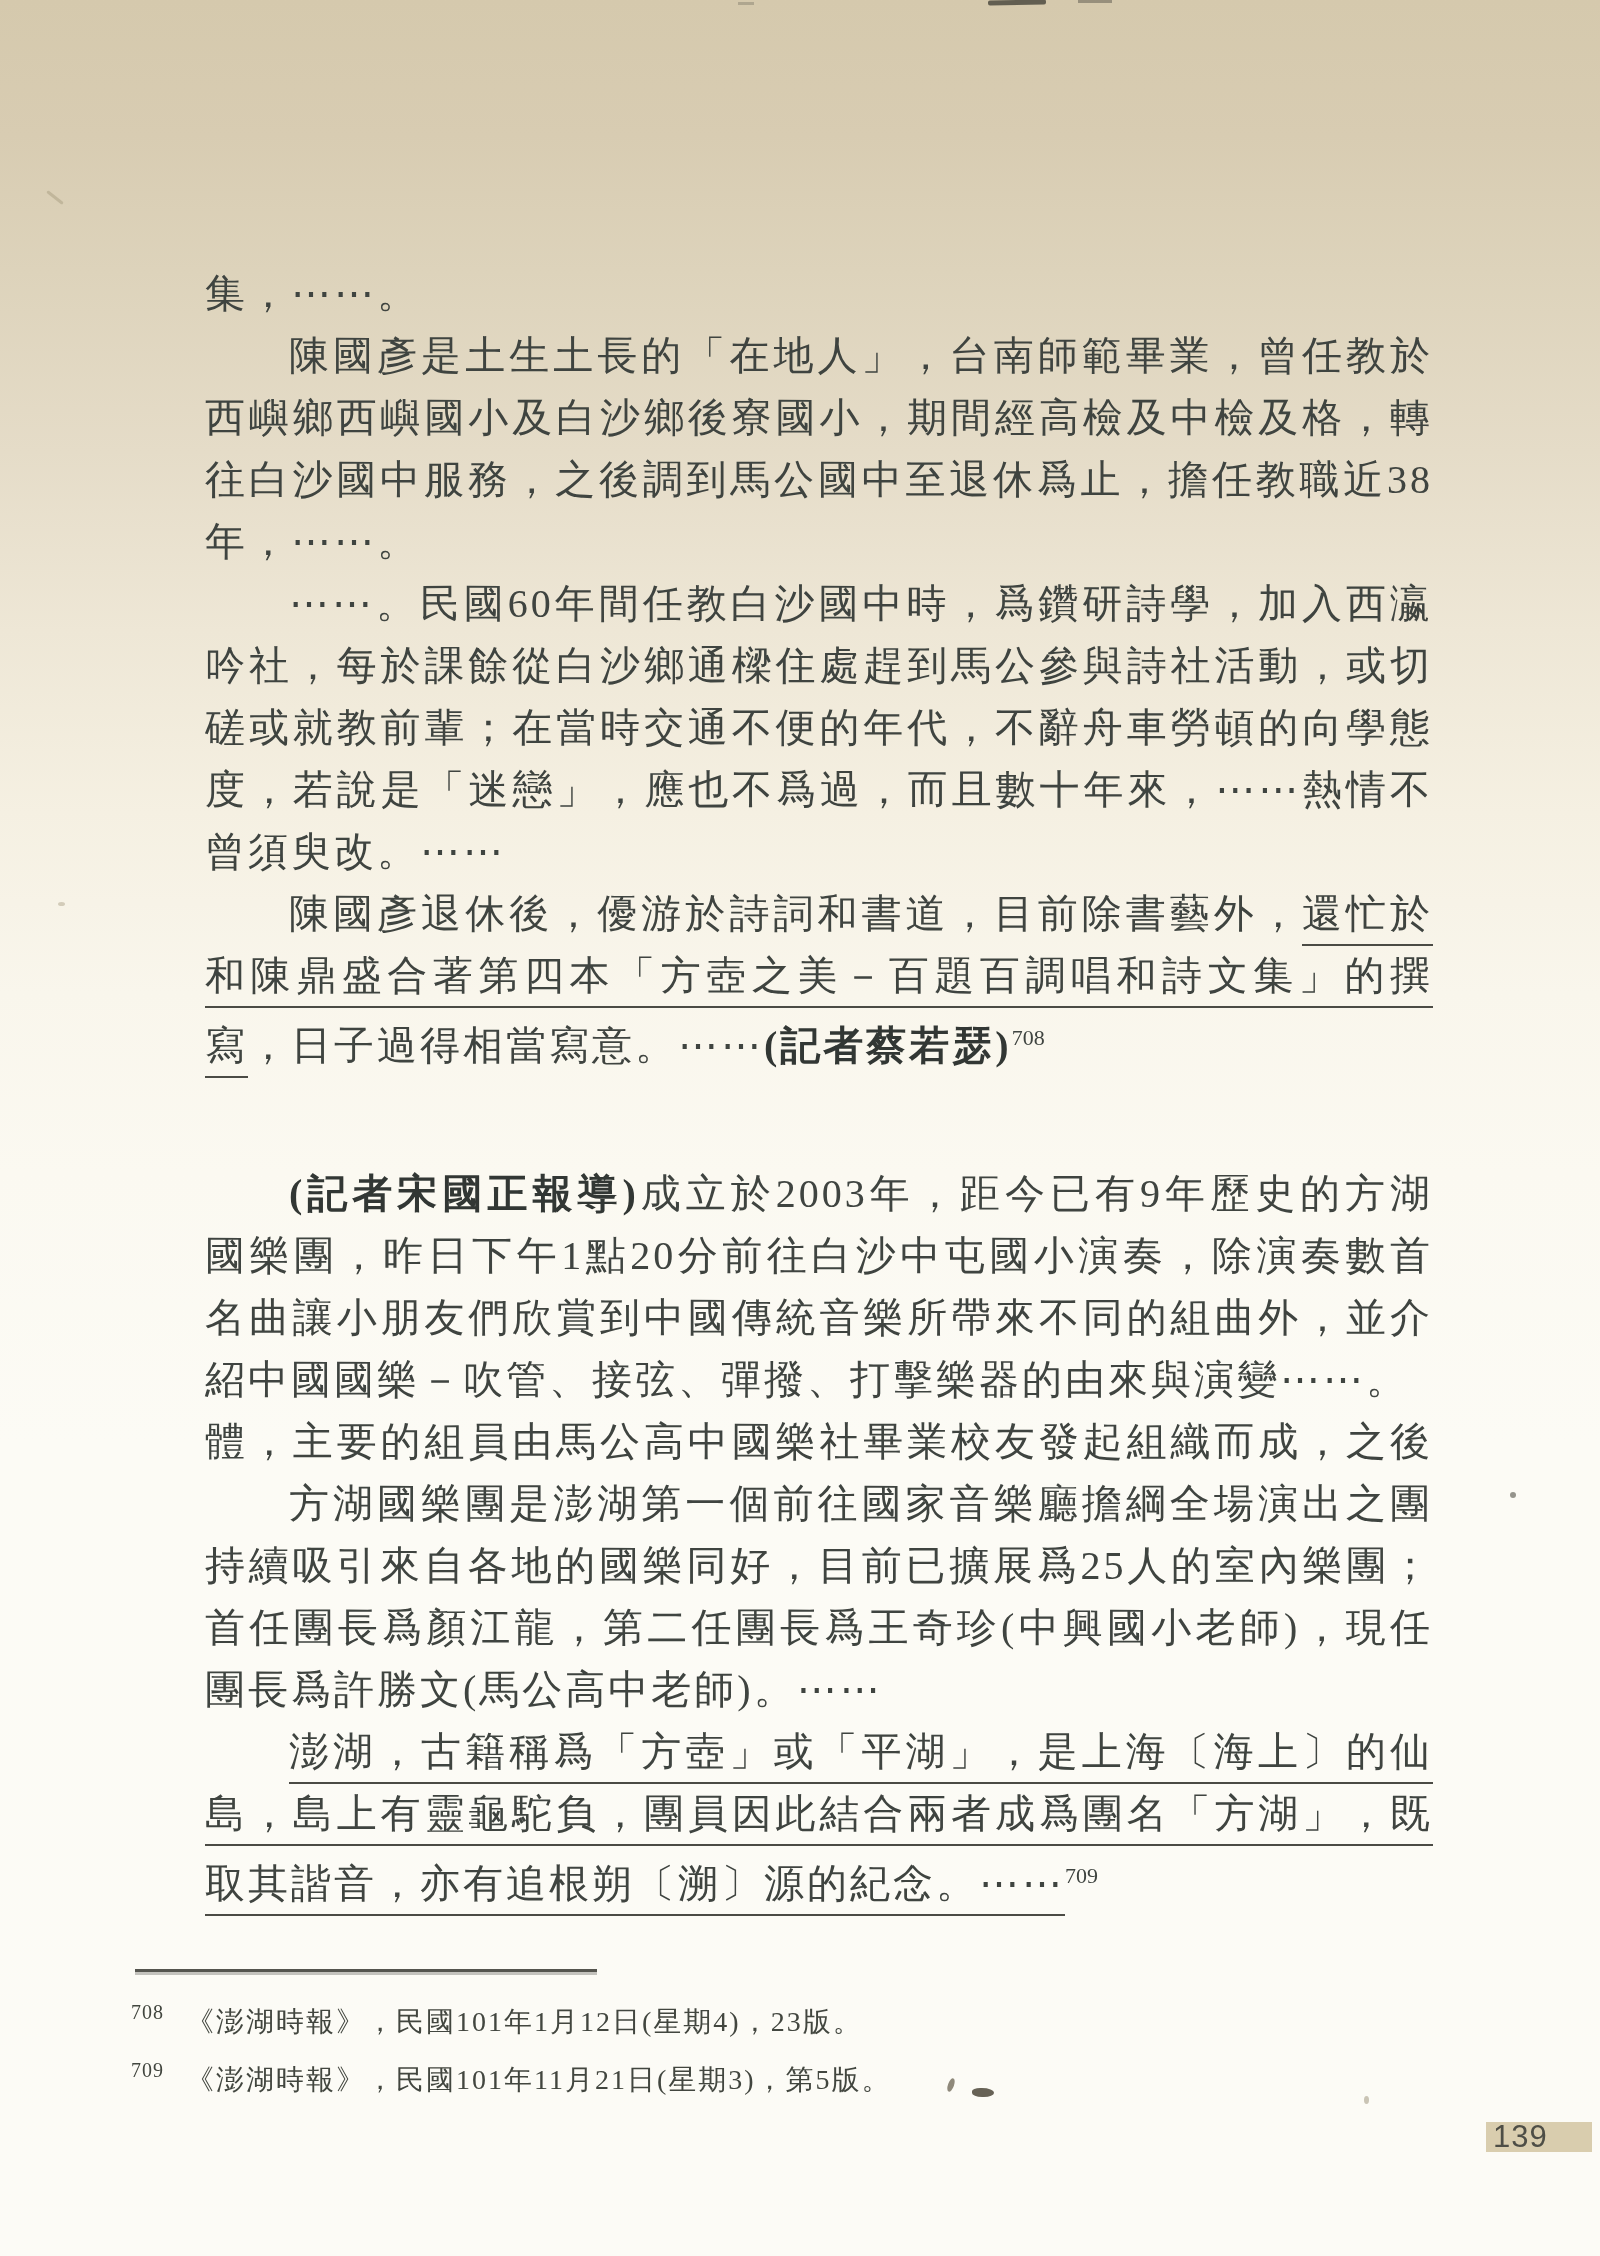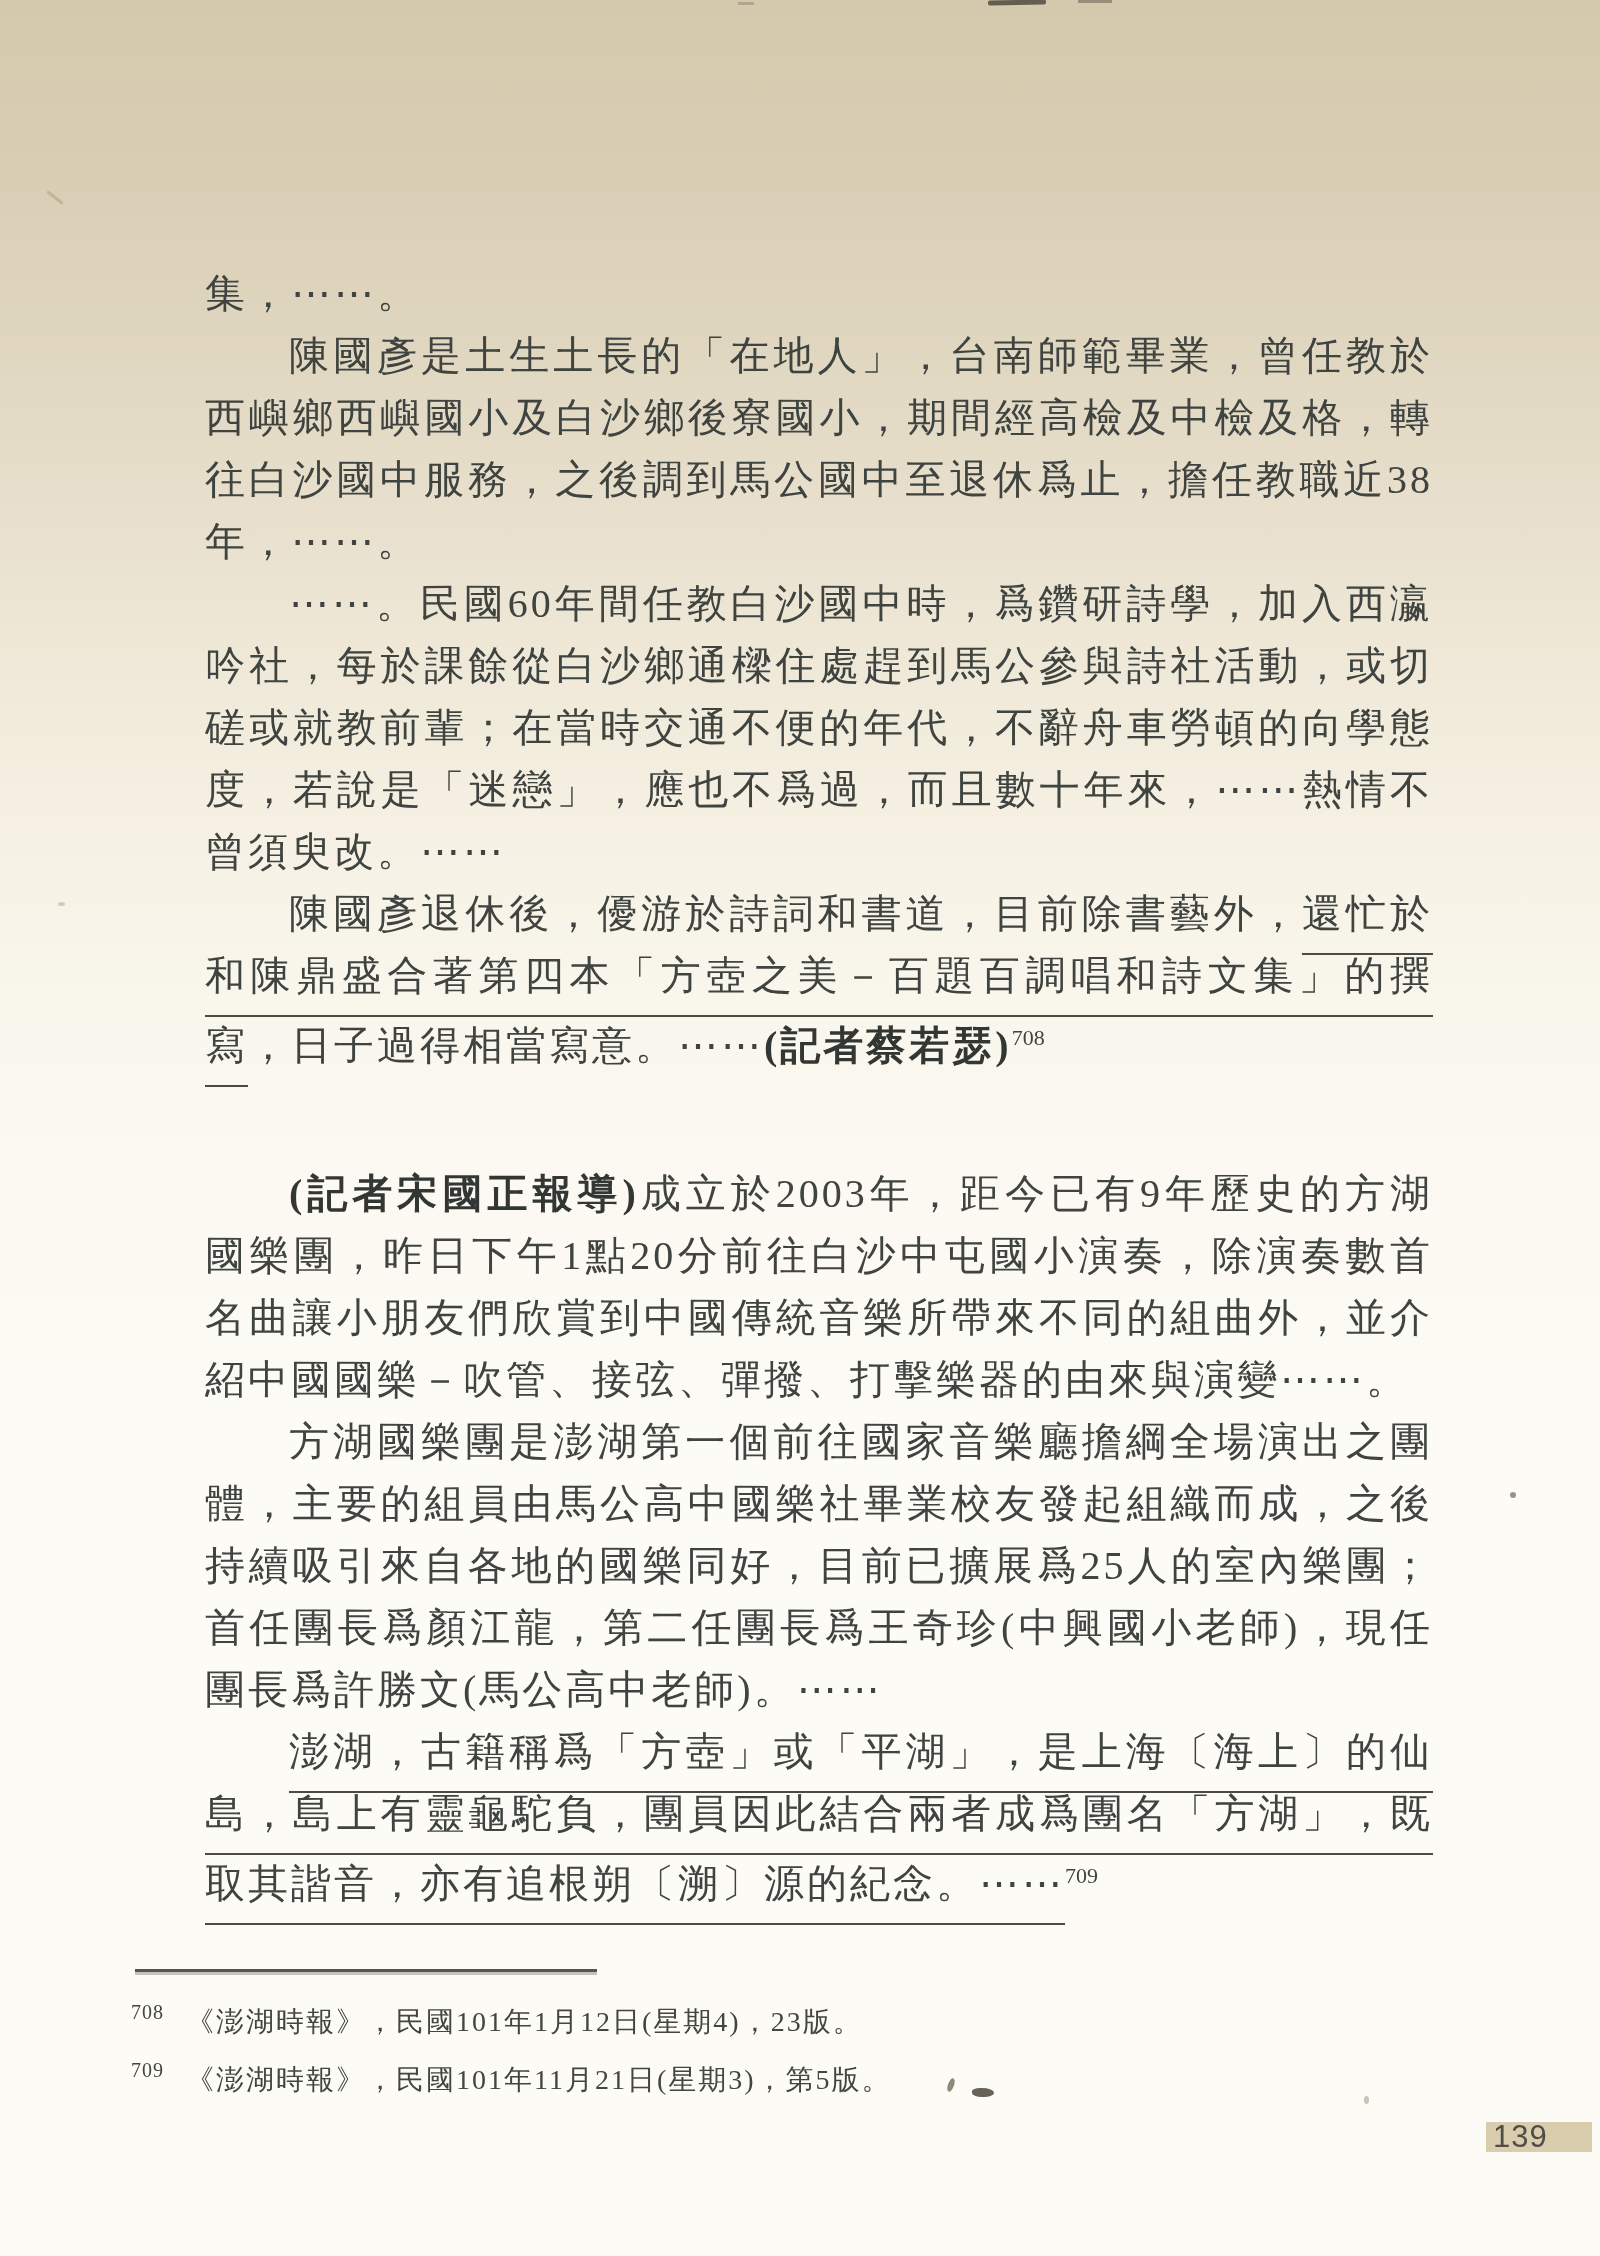--- a/index.html
+++ b/index.html
@@ -14,21 +14,21 @@
   
   #body-text{position:absolute;left:205px;top:263px;width:1228px;
              font-size:40px;line-height:62px;letter-spacing:3px;
              color:#3f4440;}
   .line{height:62px;white-space:nowrap;
         text-align:justify;text-align-last:left;text-justify:inter-ideograph;}
   .line.full{text-align-last:justify;}
   .line.ind{padding-left:84px;}
   .line.gap{margin-top:94px;}
   .seg{display:inline;}
-  .seg.u{border-bottom:2px solid #4b4b45;padding-bottom:17px;}
+  .seg.u{border-bottom:2px solid #4b4b45;padding-bottom:8px;}
   .seg.b{font-weight:bold;color:#323734;}
   .seg.sup{font-size:22px;letter-spacing:0;vertical-align:14px;}
 
   
   #fn-sep{position:absolute;left:135px;top:1969px;width:462px;height:3px;
           background:#54544e;box-shadow:0 3px 0 rgba(90,90,82,.35);}
   #footnotes{position:absolute;left:131px;top:1983px;width:1200px;
              color:#42463f;}
   .fn-row{height:58px;line-height:58px;white-space:nowrap;}
   .fn-marker{font-size:20px;vertical-align:12px;letter-spacing:1px;
@@ -89,22 +89,22 @@
       <div class="line full"><span class="seg">磋或就教前輩；在當時交通不便的年代，不辭舟車勞頓的向學態</span></div>
       <div class="line full"><span class="seg">度，若說是「迷戀」，應也不爲過，而且數十年來，⋯⋯熱情不</span></div>
       <div class="line"><span class="seg">曾須臾改。⋯⋯</span></div>
       <div class="line ind full"><span class="seg">陳國彥退休後，優游於詩詞和書道，目前除書藝外，</span><span class="seg u">還忙於</span></div>
       <div class="line full"><span class="seg u">和陳鼎盛合著第四本「方壺之美－百題百調唱和詩文集」的撰</span></div>
       <div class="line"><span class="seg u">寫</span><span class="seg">，日子過得相當寫意。⋯⋯</span><span class="seg b">(記者蔡若瑟)</span><span class="seg sup">708</span></div>
       <div class="line ind full gap"><span class="seg b">(記者宋國正報導)</span><span class="seg">成立於2003年，距今已有9年歷史的方湖</span></div>
       <div class="line full"><span class="seg">國樂團，昨日下午1點20分前往白沙中屯國小演奏，除演奏數首</span></div>
       <div class="line full"><span class="seg">名曲讓小朋友們欣賞到中國傳統音樂所帶來不同的組曲外，並介</span></div>
       <div class="line"><span class="seg">紹中國國樂－吹管、接弦、彈撥、打擊樂器的由來與演變⋯⋯。</span></div>
+      <div class="line full"><span class="seg">體，主要的組員由馬公高中國樂社畢業校友發起組織而成，之後</span></div>
       <div class="line ind full"><span class="seg">方湖國樂團是澎湖第一個前往國家音樂廳擔綱全場演出之團</span></div>
-      <div class="line full"><span class="seg">體，主要的組員由馬公高中國樂社畢業校友發起組織而成，之後</span></div>
       <div class="line full"><span class="seg">持續吸引來自各地的國樂同好，目前已擴展爲25人的室內樂團；</span></div>
       <div class="line full"><span class="seg">首任團長爲顏江龍，第二任團長爲王奇珍(中興國小老師)，現任</span></div>
       <div class="line"><span class="seg">團長爲許勝文(馬公高中老師)。⋯⋯</span></div>
       <div class="line ind full"><span class="seg u">澎湖，古籍稱爲「方壺」或「平湖」，是上海〔海上〕的仙</span></div>
       <div class="line full"><span class="seg u">島，島上有靈龜駝負，團員因此結合兩者成爲團名「方湖」，既</span></div>
       <div class="line"><span class="seg u">取其諧音，亦有追根朔〔溯〕源的紀念。⋯⋯</span><span class="seg sup">709</span></div>
     </div>
 
   <div id="fn-sep"></div>
 

